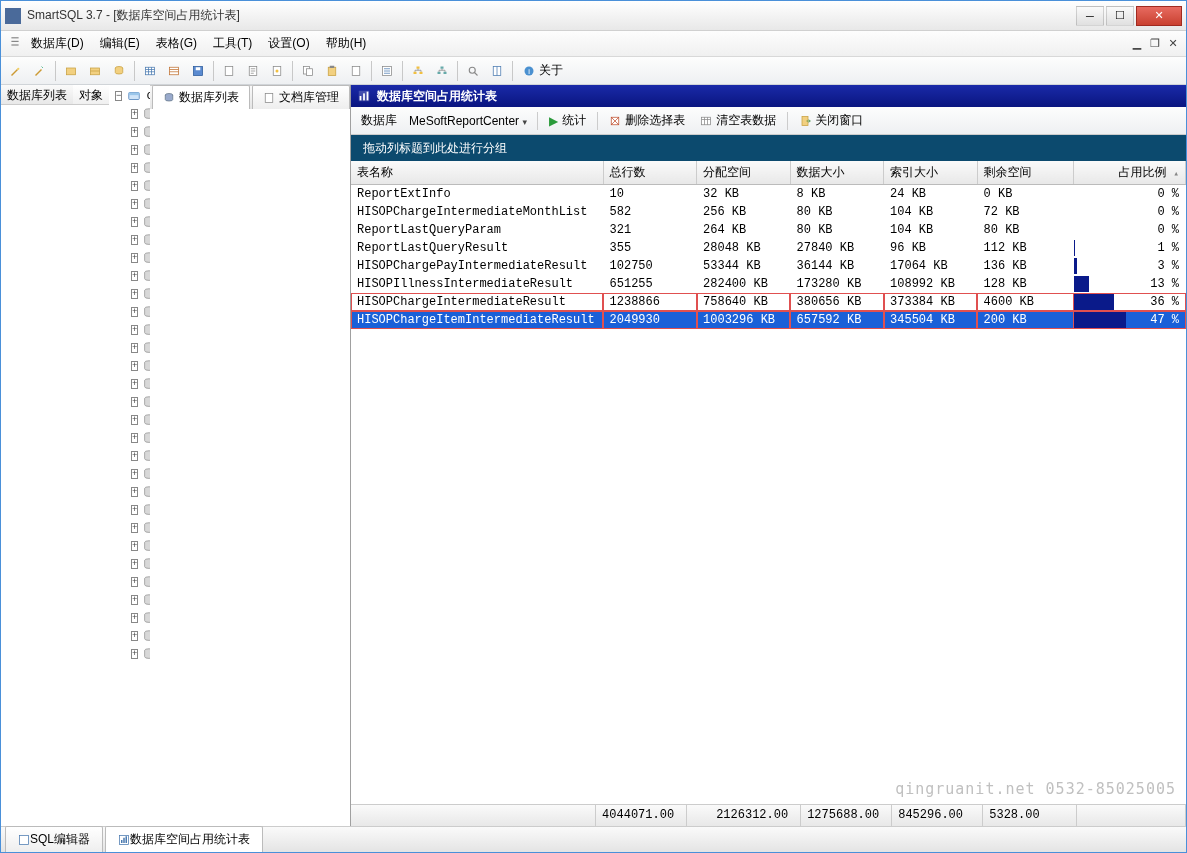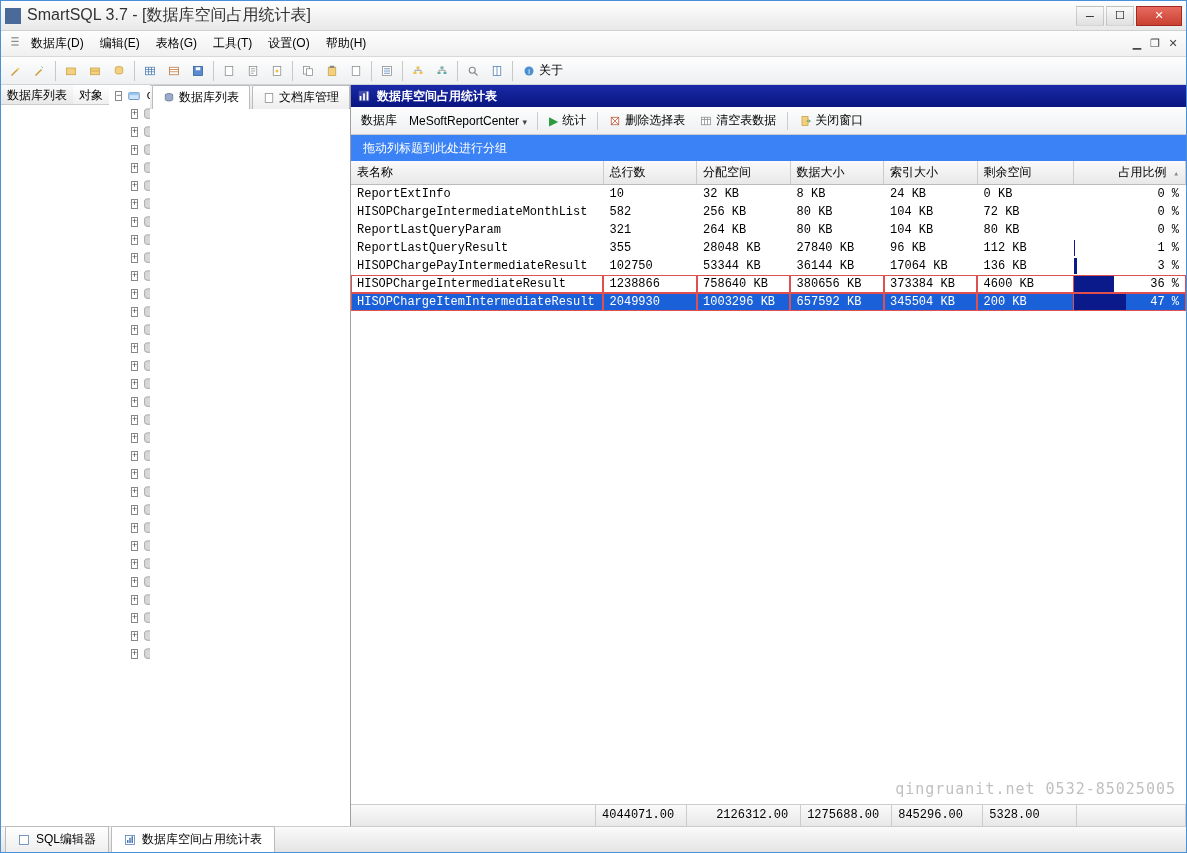--- a/index.html
+++ b/index.html
@@ -2,21 +2,21 @@
 <html><head>
 <meta charset="utf-8">
 <style>
 * { box-sizing: border-box; margin: 0; padding: 0; }
 body { font-family: "Microsoft YaHei", "SimSun", Tahoma, sans-serif; font-size: 12px; background: #f0f0f0; overflow: hidden; }
 .window { width: 1187px; height: 853px; background: #fff; border: 1px solid #4a90d9; display: flex; flex-direction: column; }
 
 
 .titlebar { height: 30px; background: linear-gradient(#fff, #e8e8e8); display: flex; align-items: center; padding: 0 4px; border-bottom: 1px solid #d0d0d0; }
 .titlebar .app-icon { width: 16px; height: 16px; background: #4a6a9a; margin-right: 6px; }
-.titlebar .title { flex: 1; color: #333; font-size: 16px; }
+.titlebar .title { flex: 1; color: #333; font-size: 12px; }
 .win-controls { display: flex; }
 .win-btn { width: 28px; height: 20px; display:flex; align-items:center; justify-content:center; margin-left: 2px; border: 1px solid rgba(0,0,0,0.15); background: linear-gradient(#fafafa,#e0e0e0); font-size: 11px; cursor:pointer; }
 .win-btn.close { width: 46px; background: linear-gradient(#e76b60,#c94030); color:#fff; border-color:#a02a20; }
 .win-btn.max { background: linear-gradient(#fafafa,#e0e0e0); }
 
 
 .menubar { height: 26px; background: linear-gradient(#fdfdfd,#f0f0f0); border-bottom: 1px solid #d8d8d8; display: flex; align-items: center; padding: 0 6px; }
 .menubar .mi { padding: 3px 8px; cursor:pointer; }
 .menubar .spacer { flex:1; }
 .mini-btn { width:14px; height:14px; margin-left:4px; color:#444; cursor:pointer; display:flex; align-items:center; justify-content:center; font-size:11px; }
@@ -48,41 +48,41 @@
 
 
 .right-panel { flex:1; display:flex; flex-direction:column; min-width:0; }
 .right-title { height:22px; background:#0a1a8a; background:linear-gradient(#1a2aa8,#0a1580); color:#fff; display:flex; align-items:center; padding:0 6px; font-weight:bold; font-size:12px; gap:6px; }
 .right-tools { height:28px; background:linear-gradient(#fdfdfd,#eef0f2); border-bottom:1px solid #ccc; display:flex; align-items:center; padding:0 6px; gap:3px; font-size:12px; }
 .rt-item { display:flex; align-items:center; gap:4px; padding:2px 6px; cursor:pointer; }
 .rt-sep { width:1px; height:18px; background:#ccc; margin:0 2px; }
 .db-combo { padding:2px 4px; border:1px solid transparent; }
 .dd-arrow { font-size:9px; color:#444; }
 
-.groupbar { height:26px; background:#3b82f6; color:#fff; display:flex; align-items:center; padding:13px 12px; font-size:12px; }
+.groupbar { height:26px; background:#0c4a6e; color:#fff; display:flex; align-items:center; padding:13px 12px; font-size:12px; }
 
 
 .grid-wrap { flex:1; overflow:auto; background:#fff; position:relative; }
 table.grid { width:100%; border-collapse:collapse; font-family:"Courier New", SimSun, monospace; font-size:12px; table-layout:fixed; }
 table.grid th { background:linear-gradient(#fafafa,#e8e8e8); text-align:left; padding:3px 6px; border-right:1px solid #ccc; border-bottom:1px solid #bbb; font-weight:normal; color:#000; height:20px; white-space:nowrap; overflow:hidden; }
 table.grid td { padding:2px 6px; border-right:1px solid transparent; height:18px; white-space:nowrap; overflow:hidden; color:#000; }
 table.grid tr.sel td { background:#1a60d8 !important; color:#fff; }
 table.grid tr.hl td { outline:1px solid #e05050; outline-offset:-1px; }
 .bar-cell { position:relative; padding:0 !important; }
 .bar-fill { position:absolute; left:0; top:1px; bottom:1px; background:#0a1a8a; }
 .bar-text { position:relative; text-align:right; padding:2px 6px; display:block; }
 tr.sel .bar-fill { background:#0a1a8a; }
 
 
 .totals { height:22px; background:linear-gradient(#fafafa,#e8e8e8); border-top:1px solid #ccc; display:flex; font-family:"Courier New", monospace; font-size:12px; }
 .totals .cell { border-right:1px solid #ccc; padding:3px 6px; overflow:hidden; white-space:nowrap; }
 
 
 .bottom-tabs { height:26px; background:linear-gradient(#fafafa,#e4e4e4); border-top:1px solid #ccc; display:flex; align-items:flex-end; padding:0 4px; }
-.btab { padding:4px 12px; border:1px solid #bbb; border-bottom:none; background:linear-gradient(#fff,#eee); margin-right:2px; display:flex; align-items:center; gap:6px; cursor:pointer; font-size:12px; border-radius:2px 2px 0 0; }
+.btab { padding:4px 12px; border:1px solid #bbb; border-bottom:none; background:linear-gradient(#fff,#eee); margin-right:2px; display:flex; align-items:center; cursor:pointer; font-size:12px; border-radius:2px 2px 0 0; }
 .btab.active { background:#fff; }
 
 
 .statusbar { height:22px; background:linear-gradient(#fafafa,#e8e8e8); border-top:1px solid #ccc; display:flex; align-items:center; justify-content:flex-end; padding:0 4px; gap:0; font-size:11px; color:#666; }
 .status-cell { border:1px solid #ccc; padding:1px 4px; margin-left:-1px; }
 
 .watermark { position:absolute; right:10px; bottom:6px; color:#c0c0c0; font-size:15px; font-family: monospace; letter-spacing:1px; pointer-events:none; }
 
 
 .ico-sq { width:12px; height:12px; }
@@ -725,20 +725,32 @@
                 <td>102750</td>
                 <td>53344 KB</td>
                 <td>36144 KB</td>
                 <td>17064 KB</td>
                 <td>136 KB</td>
                 <td class="bar-cell">
                   <span class="bar-fill" style="width:3%"></span>
                   <span class="bar-text">3 %</span>
                 </td>
               </tr>
+              <tr>
+                <td>HISOPIllnessIntermediateResult</td>
+                <td>651255</td>
+                <td>282400 KB</td>
+                <td>173280 KB</td>
+                <td>108992 KB</td>
+                <td>128 KB</td>
+                <td class="bar-cell">
+                  <span class="bar-fill" style="width:13%"></span>
+                  <span class="bar-text">13 %</span>
+                </td>
+              </tr>
               <tr class="hl">
                 <td>HISOPChargeIntermediateResult</td>
                 <td>1238866</td>
                 <td>758640 KB</td>
                 <td>380656 KB</td>
                 <td>373384 KB</td>
                 <td>4600 KB</td>
                 <td class="bar-cell">
                   <span class="bar-fill" style="width:36%"></span>
                   <span class="bar-text">36 %</span>

